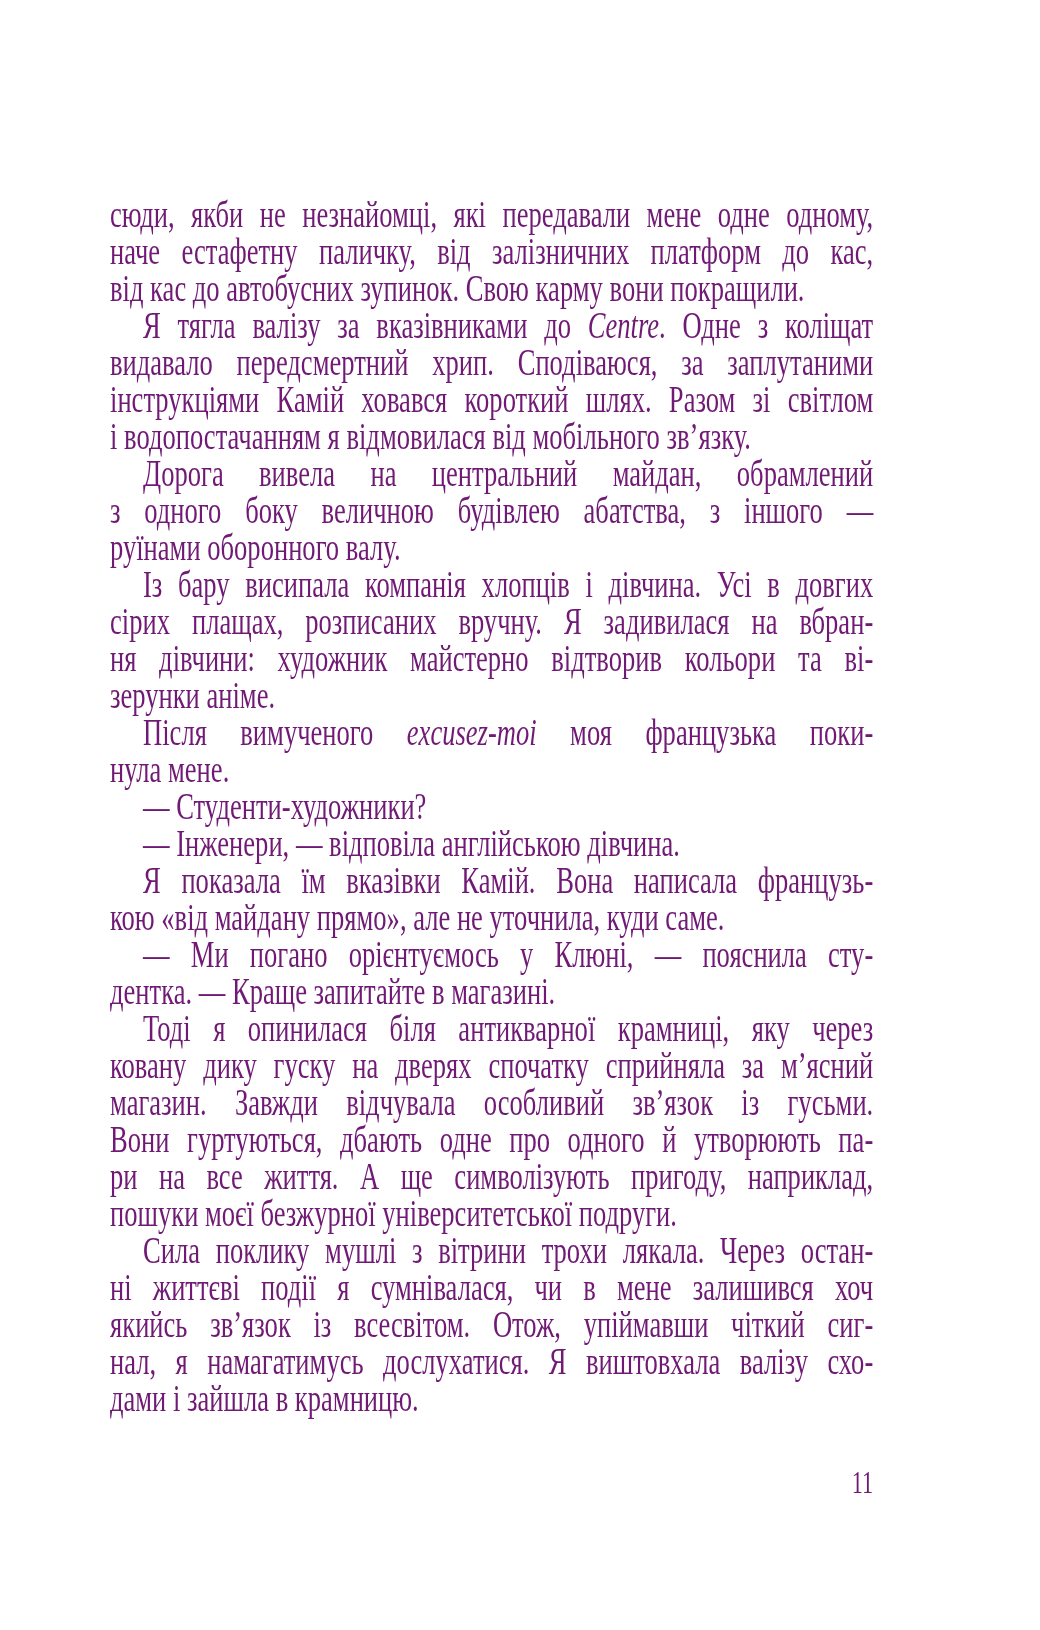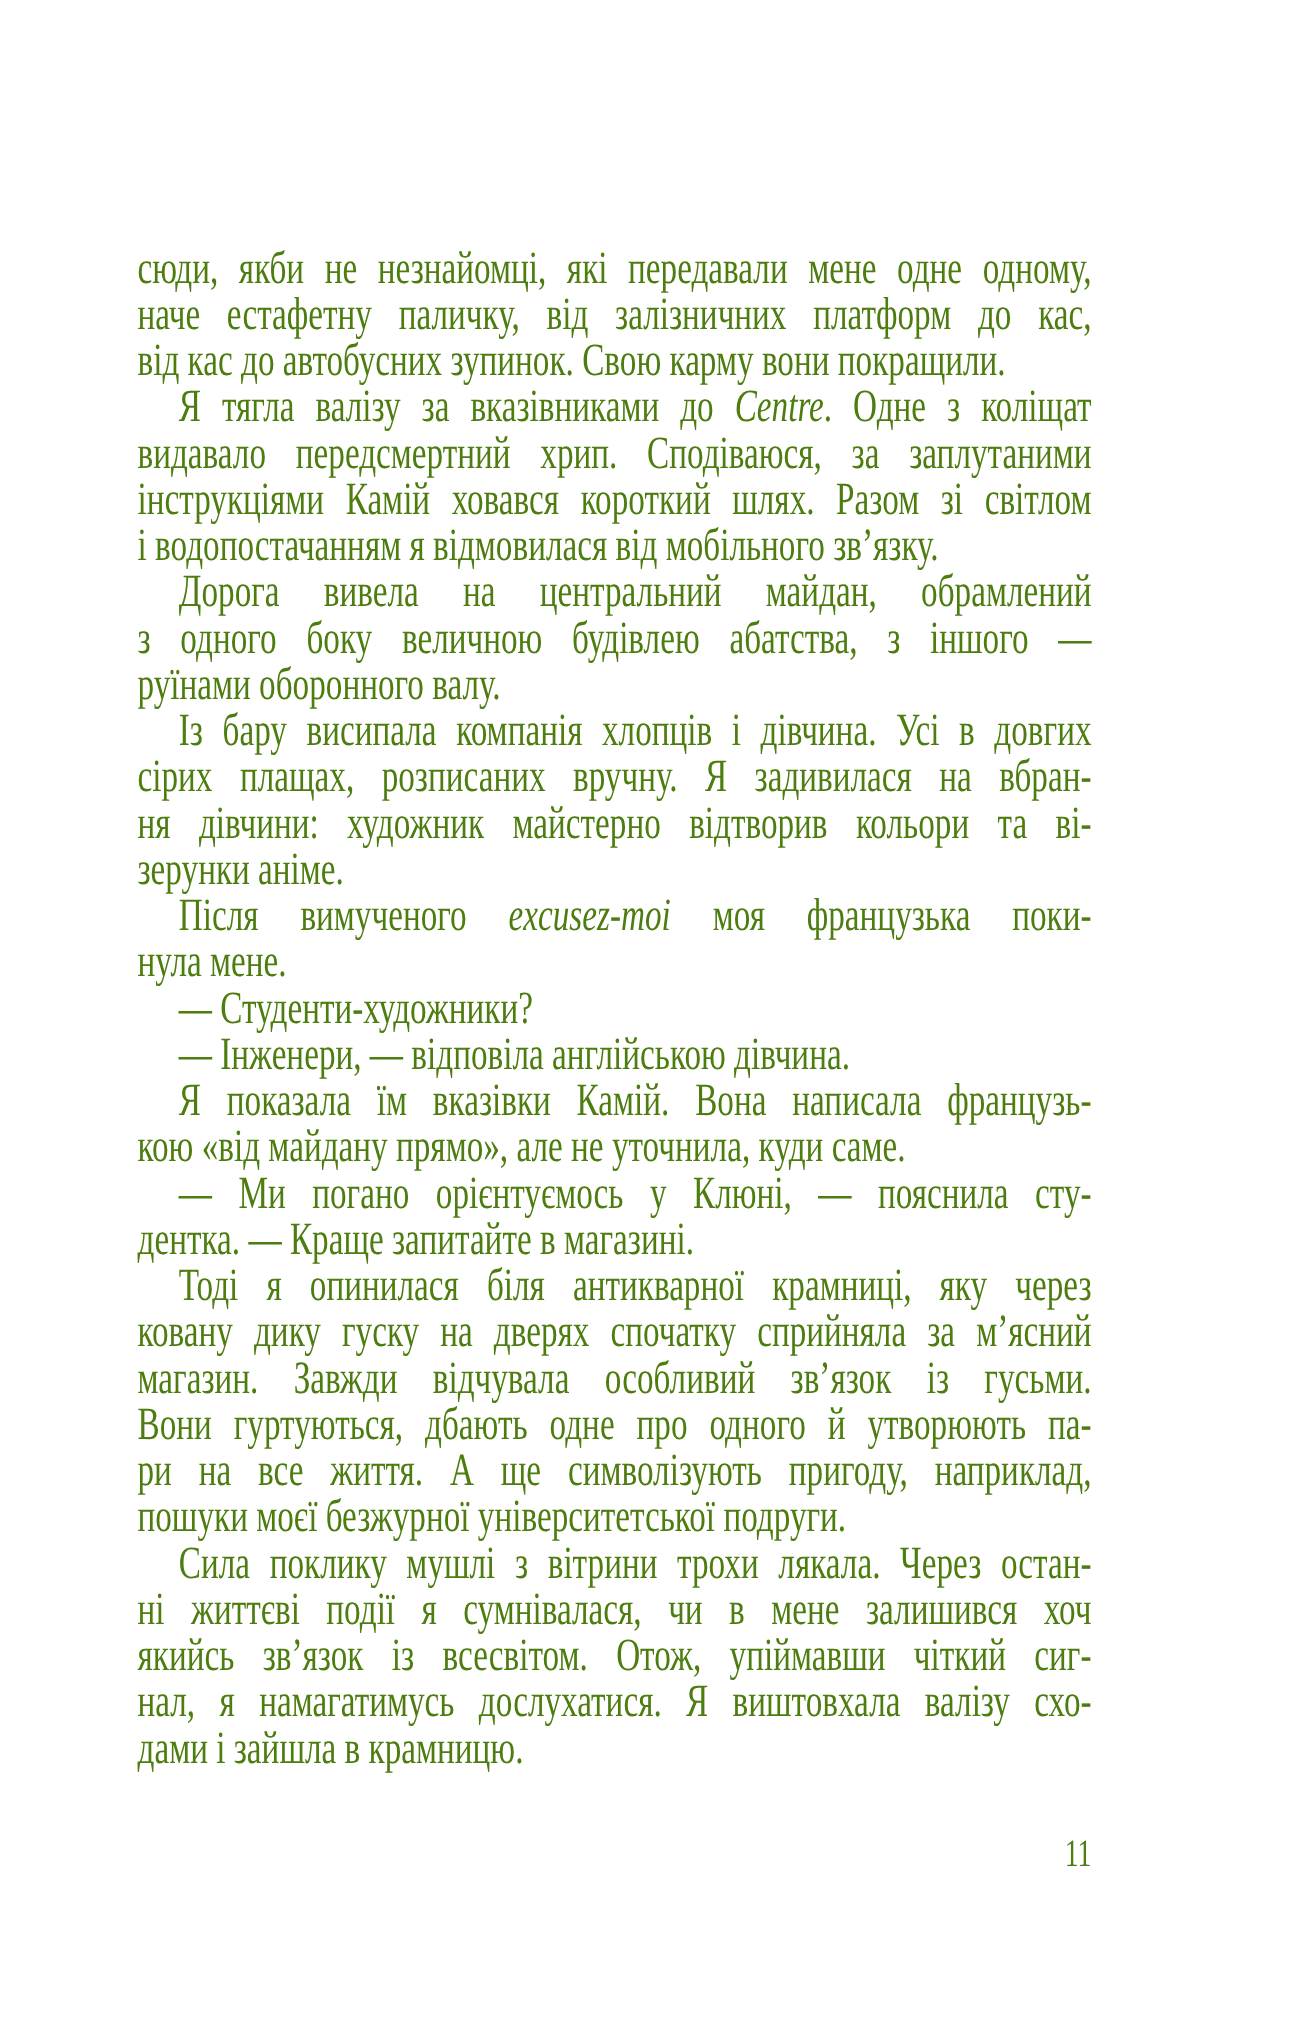--- a/index.html
+++ b/index.html
@@ -7,21 +7,21 @@
     padding: 0;
     background: #ffffff;
   }
   .page {
     position: relative;
     width: 1040px;
     height: 1630px;
     background: #ffffff;
     overflow: hidden;
     font-family: "Liberation Serif", "DejaVu Serif", serif;
-    color: #4d7c0f;
+    color: #701a75;
   }
   
   .text-block {
     position: absolute;
     left: 110px;
     top: 196px;
     width: 1063px;
     transform: scaleX(0.718);
     transform-origin: 0 0;
     font-size: 37px;

